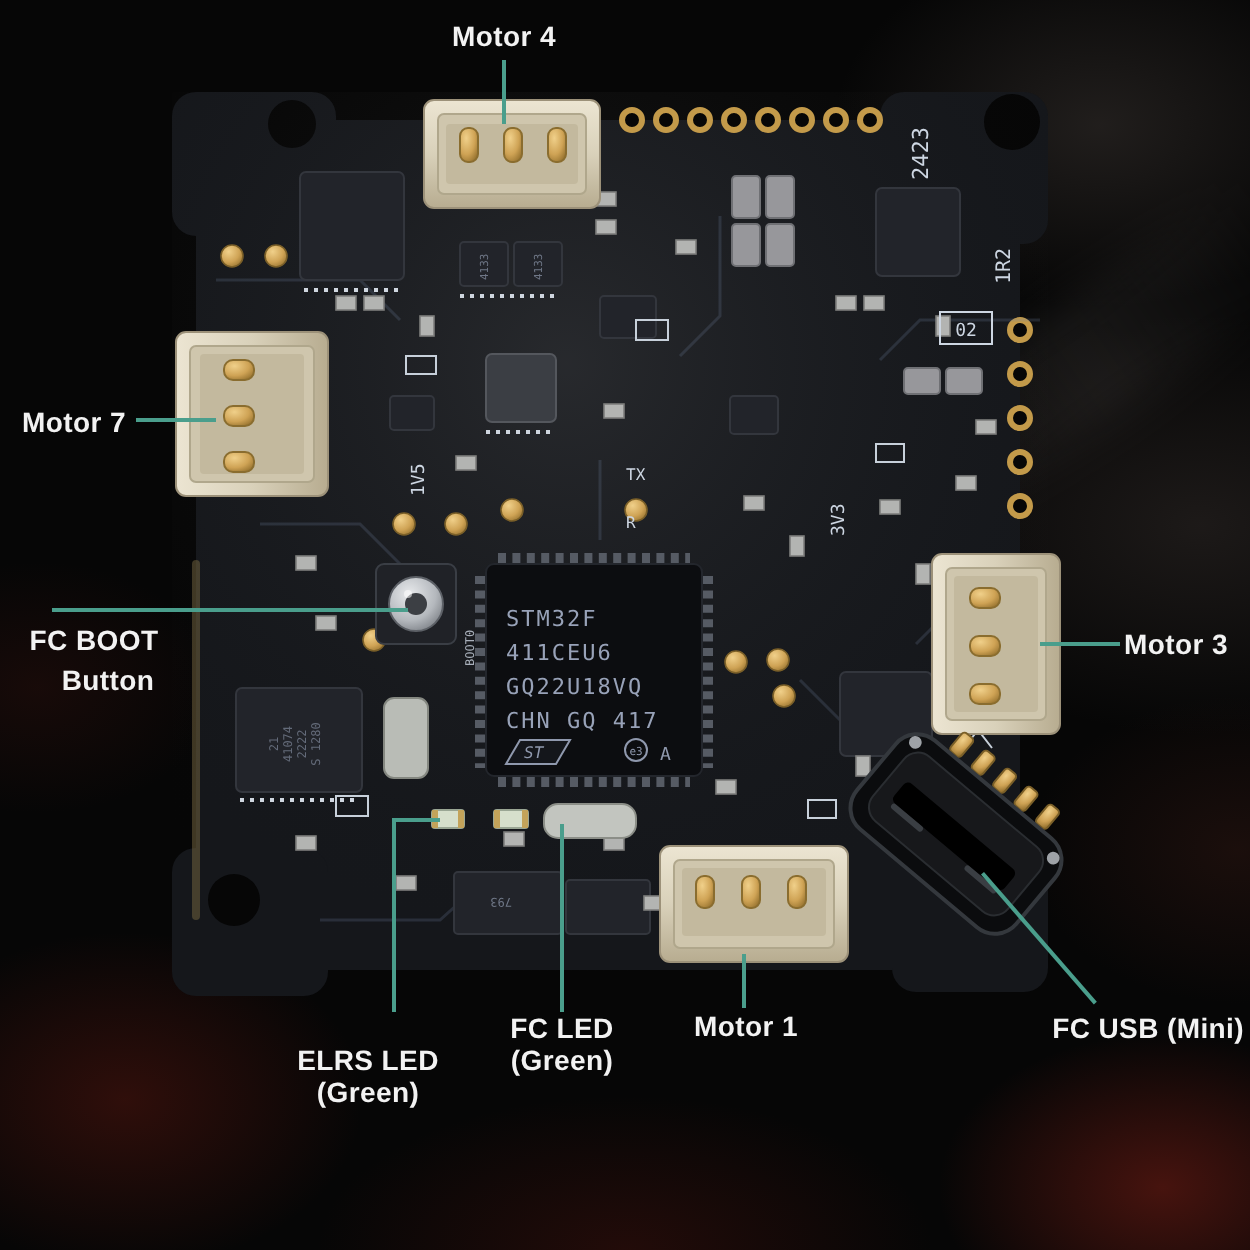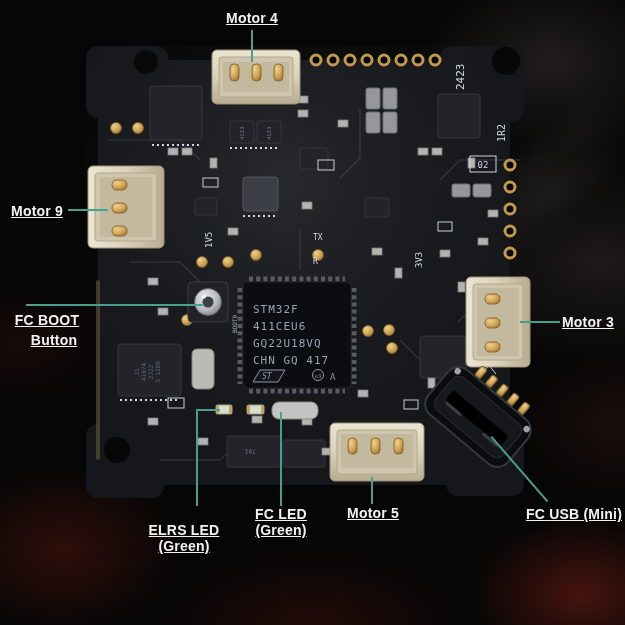--- a/index.html
+++ b/index.html
@@ -16,21 +16,21 @@
       #060606;
     font-family:"Liberation Sans",sans-serif;
   }
   .streak{position:absolute;right:-30px;top:150px;width:220px;height:60px;
     background:linear-gradient(90deg,transparent,rgba(180,170,165,.10),transparent);
     transform:rotate(-35deg);filter:blur(10px);}
   .board-svg{position:absolute;left:0;top:0;z-index:1;}
   .line{position:absolute;background:#4a9e8c;z-index:2;}
   .label{position:absolute;color:#f2f2f2;font-weight:700;font-size:14px;
     line-height:1.15;letter-spacing:.2px;text-align:center;z-index:3;}
-  .label span{display:block;text-decoration:underline;}
+  .label span{display:block;}
   .footnote{position:absolute;left:150px;top:562px;width:470px;text-align:right;
     color:#f4f4f4;font-weight:700;font-size:14px;letter-spacing:.2px;z-index:3;}
 </style>
 </head>
 <body>
 
 <div class="stage">
   <div class="streak"></div>
 
   <svg class="board-svg" width="625" height="625" viewBox="0 0 625 625">
@@ -308,31 +308,31 @@
   <div class="line" style="left:371px;top:477px;width:2px;height:27px;"></div>
   <div class="line" style="left:196px;top:409px;width:24px;height:2px;"></div>
   <div class="line" style="left:196px;top:409px;width:2px;height:97px;"></div>
   <div class="line" style="left:280px;top:412px;width:2px;height:94px;"></div>
   <div class="line" style="left:492px;top:436px;width:86px;height:2px;transform:rotate(49deg);transform-origin:0 0;"></div>
 
   <div class="label" style="left:202px;top:10px;width:100px;">
     <span>Motor 4</span>
   </div>
   <div class="label" style="left:5px;top:203px;width:64px;">
-    <span>Motor 9</span>
+    <span>Motor 7</span>
   </div>
   <div class="label" style="left:0px;top:288px;width:94px;margin-top:24px;">
     <span>FC BOOT</span>
     <span style="margin-top:4px;padding-left:14px;">Button</span>
   </div>
   <div class="label" style="left:562px;top:314px;width:64px;text-align:left;">
     <span>Motor 3</span>
   </div>
   <div class="label" style="left:330px;top:505px;width:86px;">
-    <span>Motor 5</span>
+    <span>Motor 1</span>
   </div>
   <div class="label" style="left:140px;top:506px;width:88px;margin-top:16px;">
     <span>ELRS LED</span>
     <span>(Green)</span>
   </div>
   <div class="label" style="left:238px;top:506px;width:86px;">
     <span>FC LED</span>
     <span>(Green)</span>
   </div>
   <div class="label" style="left:504px;top:506px;width:118px;text-align:right;">

